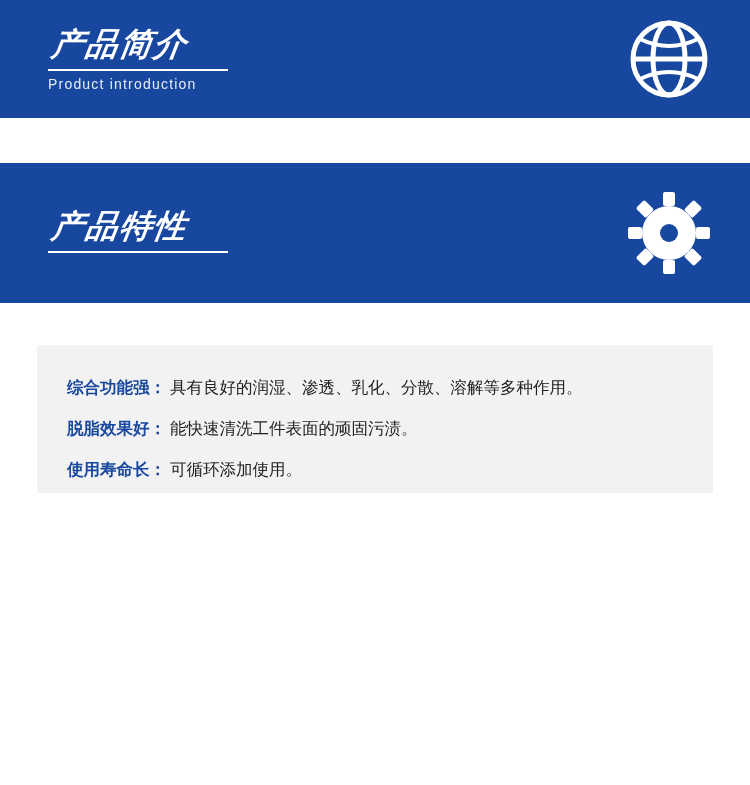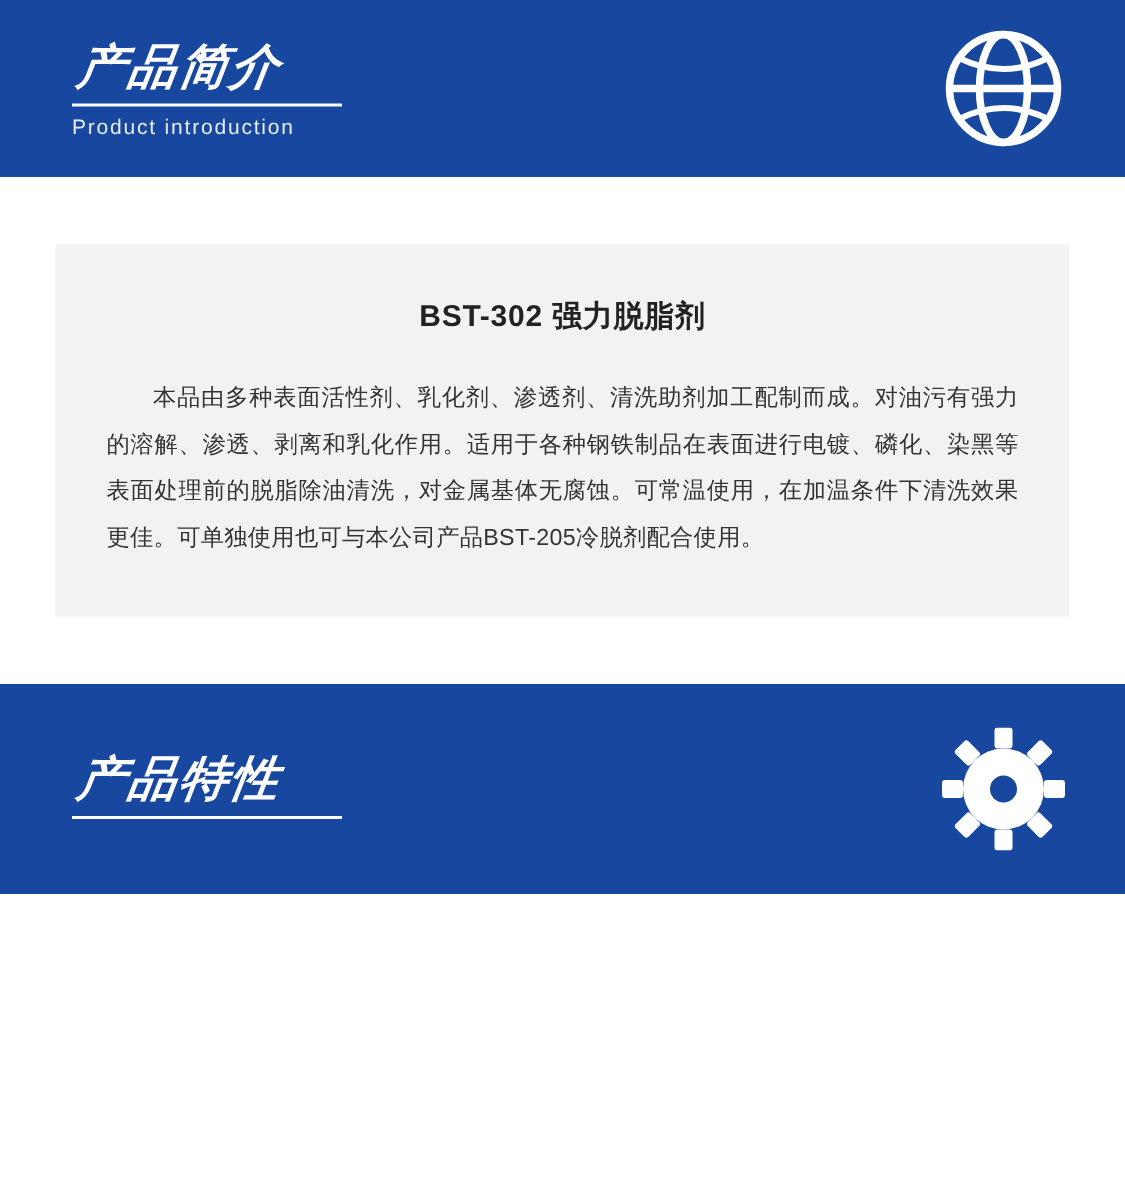--- a/index.html
+++ b/index.html
@@ -140,26 +140,20 @@
       <svg width="80" height="80" viewBox="0 0 80 80" aria-hidden="true">
         <circle cx="40" cy="40" r="36" fill="none" stroke="#ffffff" stroke-width="5"></circle>
         <ellipse cx="40" cy="40" rx="16" ry="36" fill="none" stroke="#ffffff" stroke-width="5"></ellipse>
         <line x1="4" y1="40" x2="76" y2="40" stroke="#ffffff" stroke-width="5"></line>
         <path d="M11 20 Q40 34 69 20" fill="none" stroke="#ffffff" stroke-width="4"></path>
         <path d="M11 60 Q40 46 69 60" fill="none" stroke="#ffffff" stroke-width="4"></path>
       </svg>
     </div>
   </div>
 
-  <div class="content-wrap">
-    <div class="card card-intro">
-      <div class="product-name">BST-302 强力脱脂剂</div>
-      <div class="product-desc">本品由多种表面活性剂、乳化剂、渗透剂、清洗助剂加工配制而成。对油污有强力的溶解、渗透、剥离和乳化作用。适用于各种钢铁制品在表面进行电镀、磷化、染黑等表面处理前的脱脂除油清洗，对金属基体无腐蚀。可常温使用，在加温条件下清洗效果更佳。可单独使用也可与本公司产品BST-205冷脱剂配合使用。</div>
-    </div>
-  </div>
 
   <div class="banner banner-2" style="margin-top:45px;">
     <div class="banner-text">
       <div class="banner-title">产品特性</div>
       <div class="banner-rule"></div>
     </div>
     <div class="banner-icon">
       <svg width="82" height="82" viewBox="0 0 82 82" aria-hidden="true">
         <g fill="#ffffff">
           <circle cx="41" cy="41" r="27"></circle>
@@ -172,14 +166,30 @@
             <rect x="35" y="68" width="12" height="14" rx="2" transform="rotate(45 41 41)"></rect>
             <rect x="0" y="35" width="14" height="12" rx="2" transform="rotate(45 41 41)"></rect>
             <rect x="68" y="35" width="14" height="12" rx="2" transform="rotate(45 41 41)"></rect>
           </g>
         </g>
         <circle cx="41" cy="41" r="9" fill="#17479e"></circle>
       </svg>
     </div>
   </div>
 
+  <div class="content-wrap">
+    <div class="card card-features">
+      <div class="feature-row">
+        <span class="feature-label">综合功能强：</span>
+        <span class="feature-value">具有良好的润湿、渗透、乳化、分散、溶解等多种作用。</span>
+      </div>
+      <div class="feature-row">
+        <span class="feature-label">脱脂效果好：</span>
+        <span class="feature-value">能快速清洗工件表面的顽固污渍。</span>
+      </div>
+      <div class="feature-row">
+        <span class="feature-label">使用寿命长：</span>
+        <span class="feature-value">可循环添加使用。</span>
+      </div>
+    </div>
+  </div>
 
 </div>
 
 </body></html>

